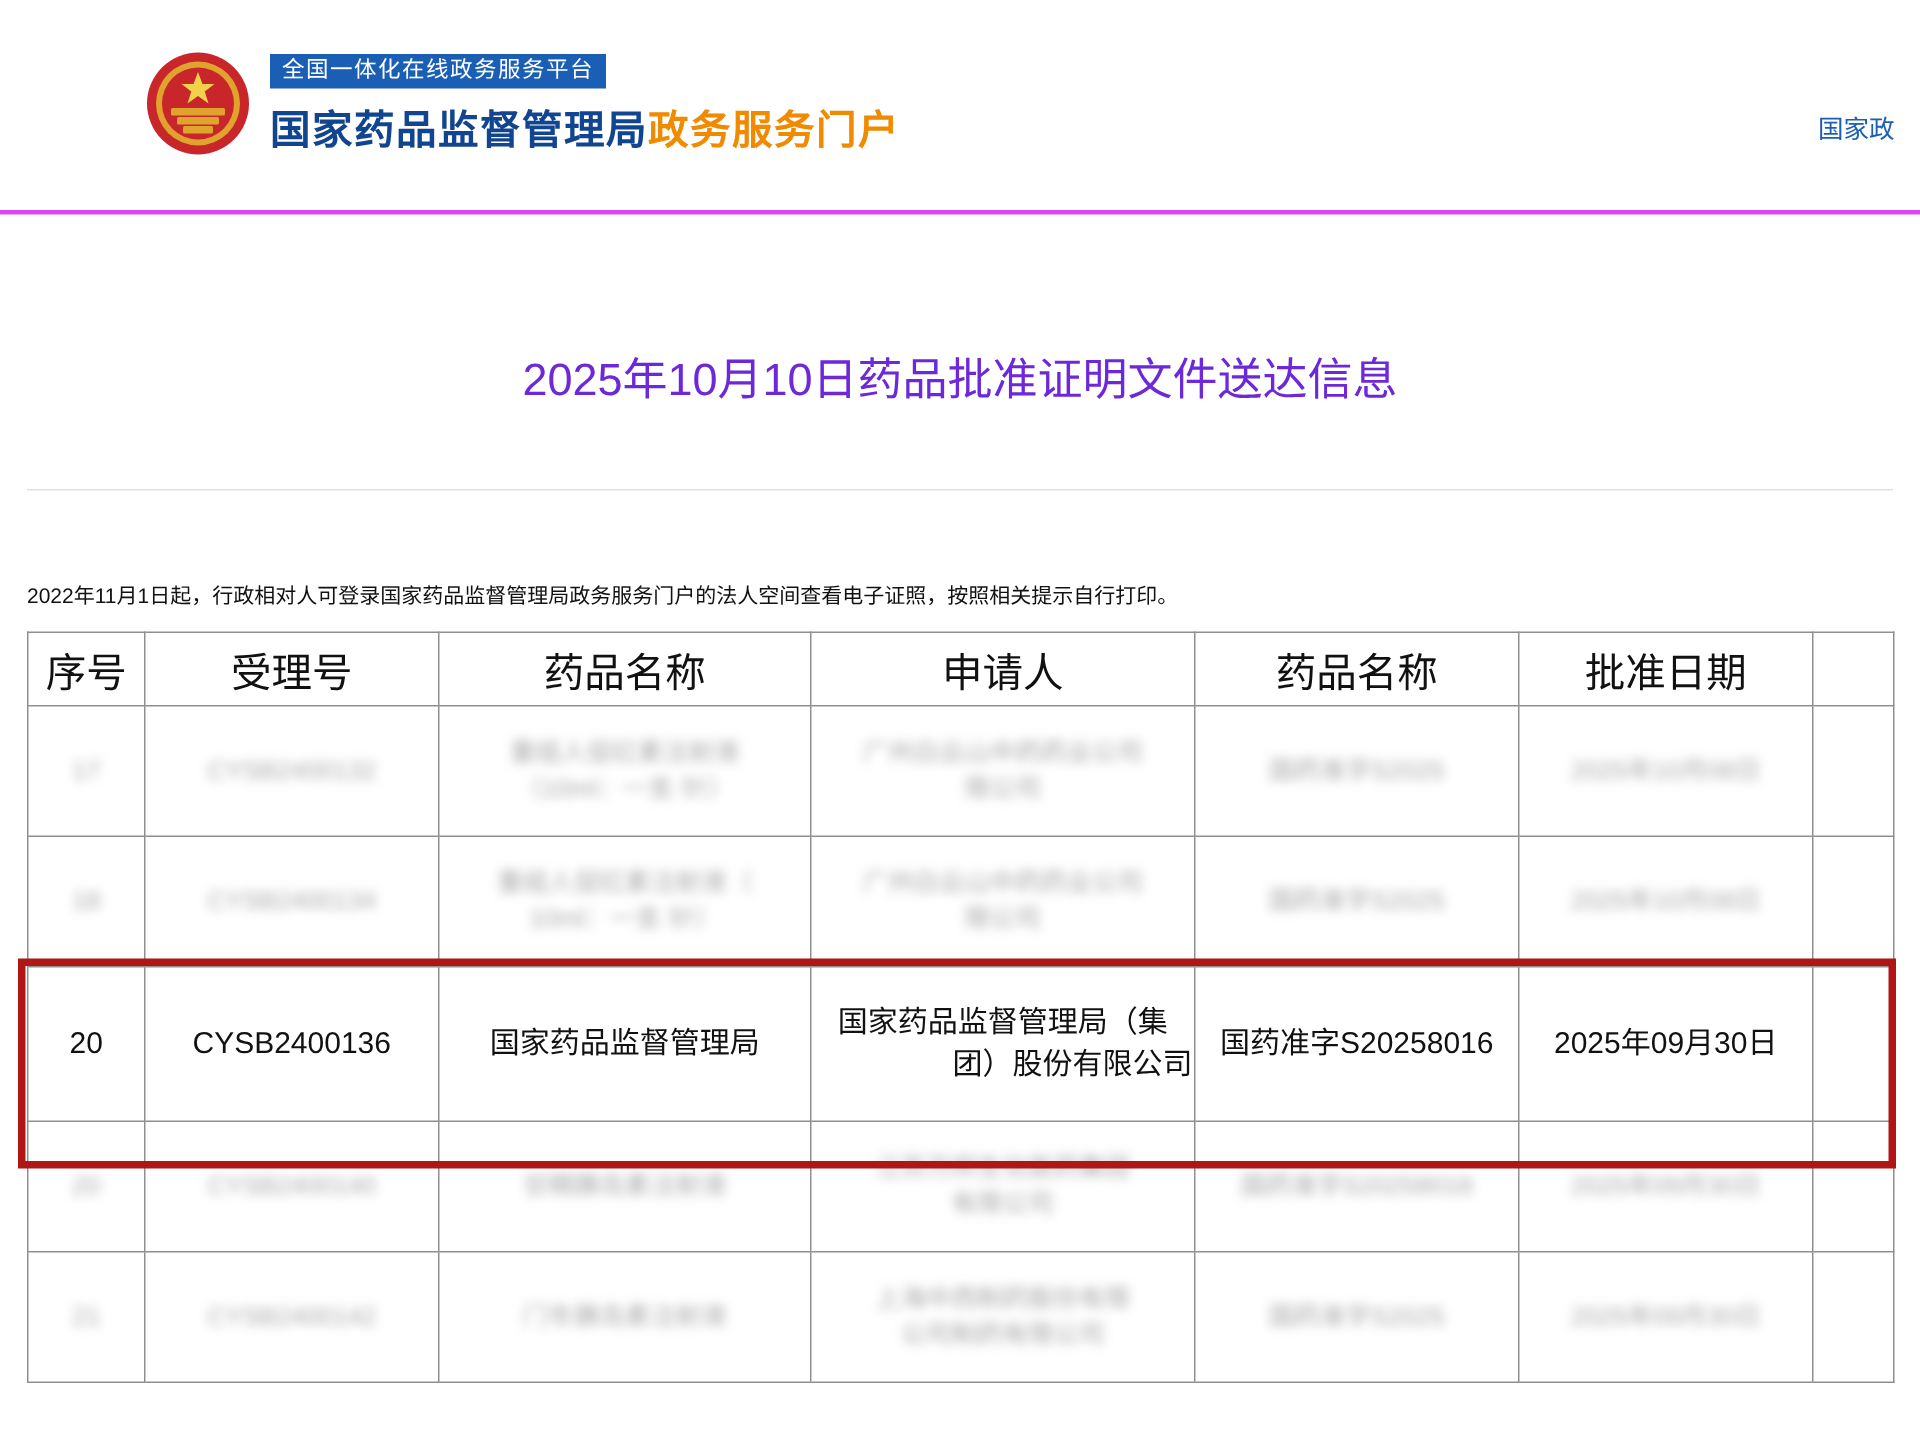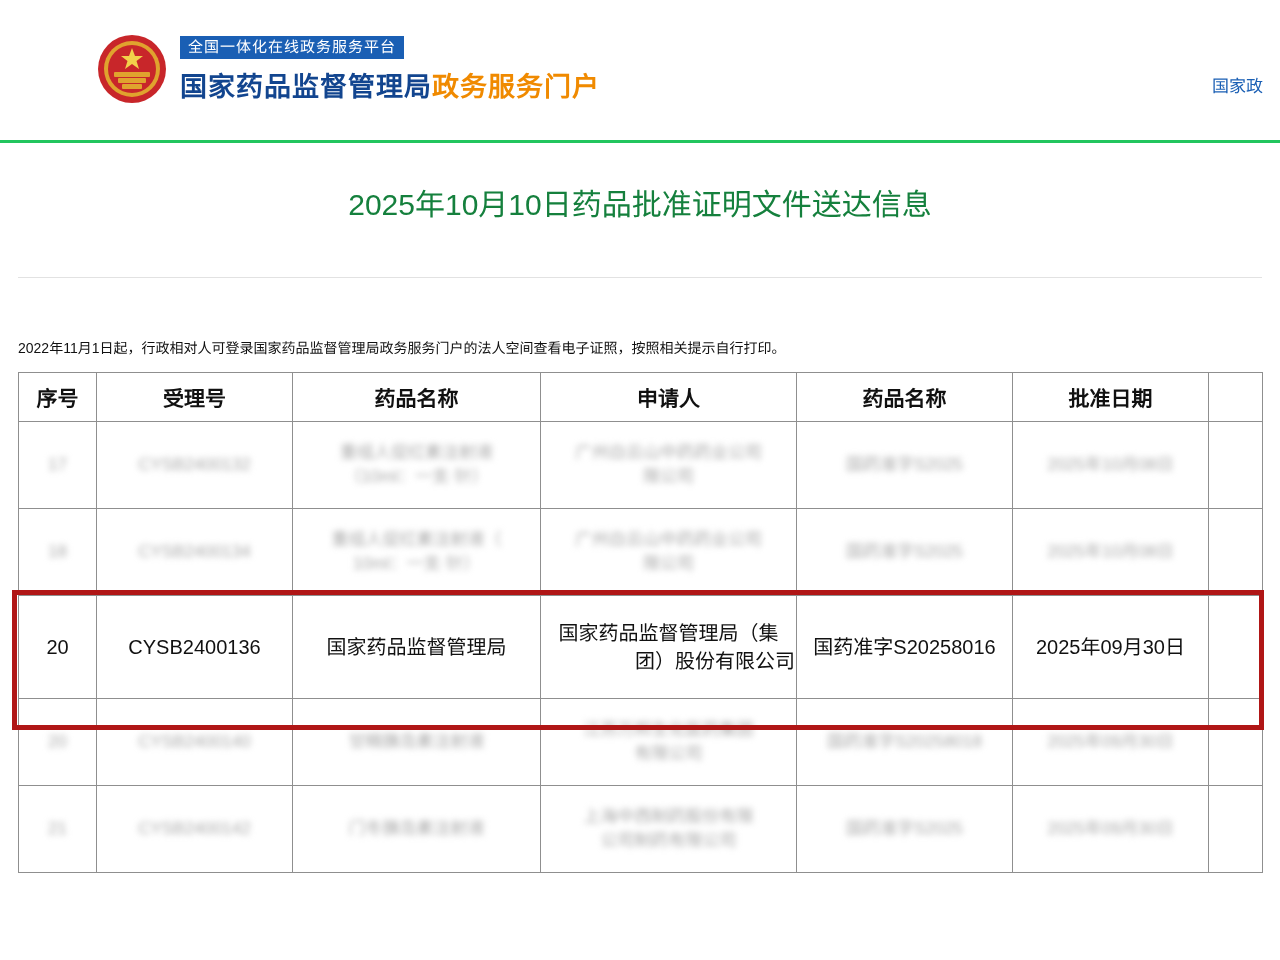--- a/index.html
+++ b/index.html
@@ -14,21 +14,21 @@
     font-family: "Liberation Sans", "DejaVu Sans", sans-serif;
     color: #111;
     position: relative;
   }
 
   
   .site-header {
     position: relative;
     height: 140px;
     background: #ffffff;
-    border-bottom: 3px solid #22c55e;
+    border-bottom: 3px solid #d946ef;
     text-decoration: underline;
   }
   .emblem {
     position: absolute;
     left: 95px;
     top: 32px;
     width: 74px;
     height: 74px;
   }
   .emblem svg { display: block; }
@@ -68,22 +68,22 @@
     white-space: nowrap;
     overflow: hidden;
     width: 70px;
   }
 
   
   .doc-title {
     text-align: center;
     font-size: 30px;
     line-height: 40px;
-    color: #15803d;
-    margin-top: 42px;
+    color: #6d28d9;
+    margin-top: 91px;
     font-weight: normal;
   }
   .title-rule {
     margin: 52px 18px 0 18px;
     border-top: 1px solid #e2e2e2;
   }
 
   
   .notice {
     margin: 56px 0 0 18px;
@@ -107,22 +107,22 @@
   table.doc-table th,
   table.doc-table td {
     border: 1px solid #8f8f8f;
     text-align: center;
     vertical-align: middle;
     font-size: 19px;
     color: #111;
   }
   table.doc-table th {
     height: 46px;
-    font-weight: bold;
-    font-size: 21px;
+    font-weight: normal;
+    font-size: 27px;
   }
   table.doc-table td {
     height: 44px;
   }
   
   col.c0 { width: 78px; }
   col.c1 { width: 196px; }
   col.c2 { width: 248px; }
   col.c3 { width: 256px; }
   col.c4 { width: 216px; }

